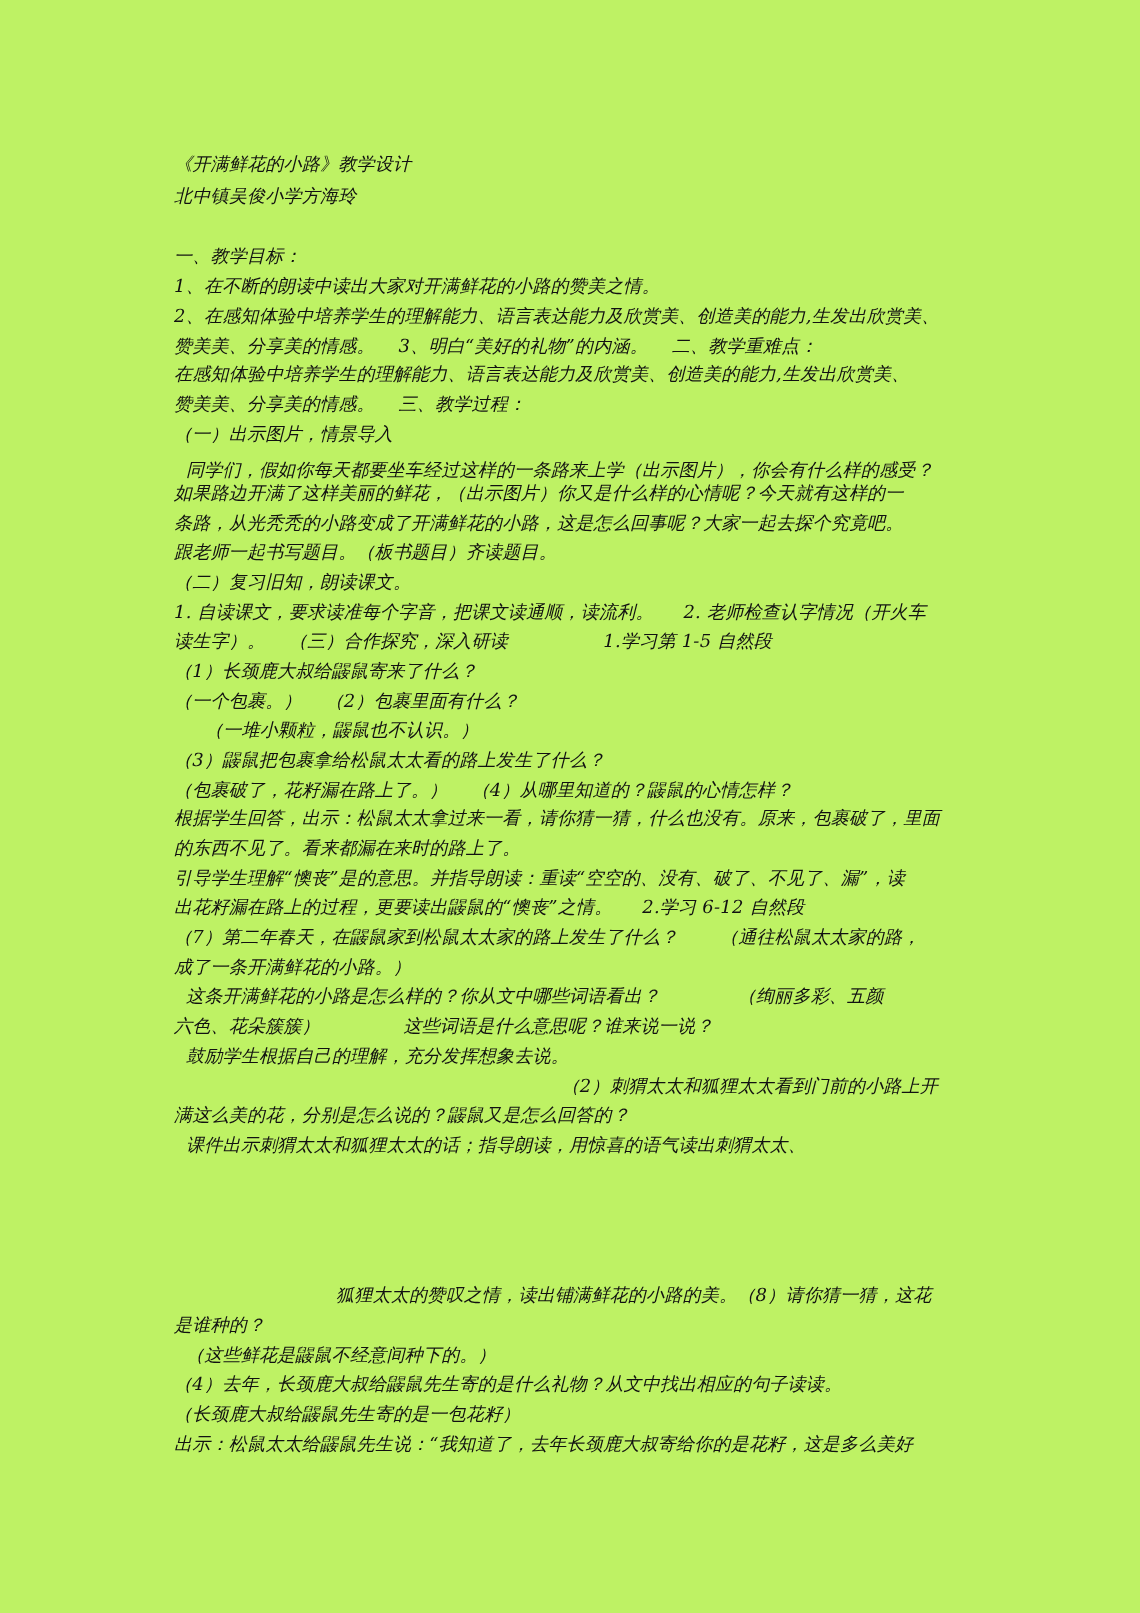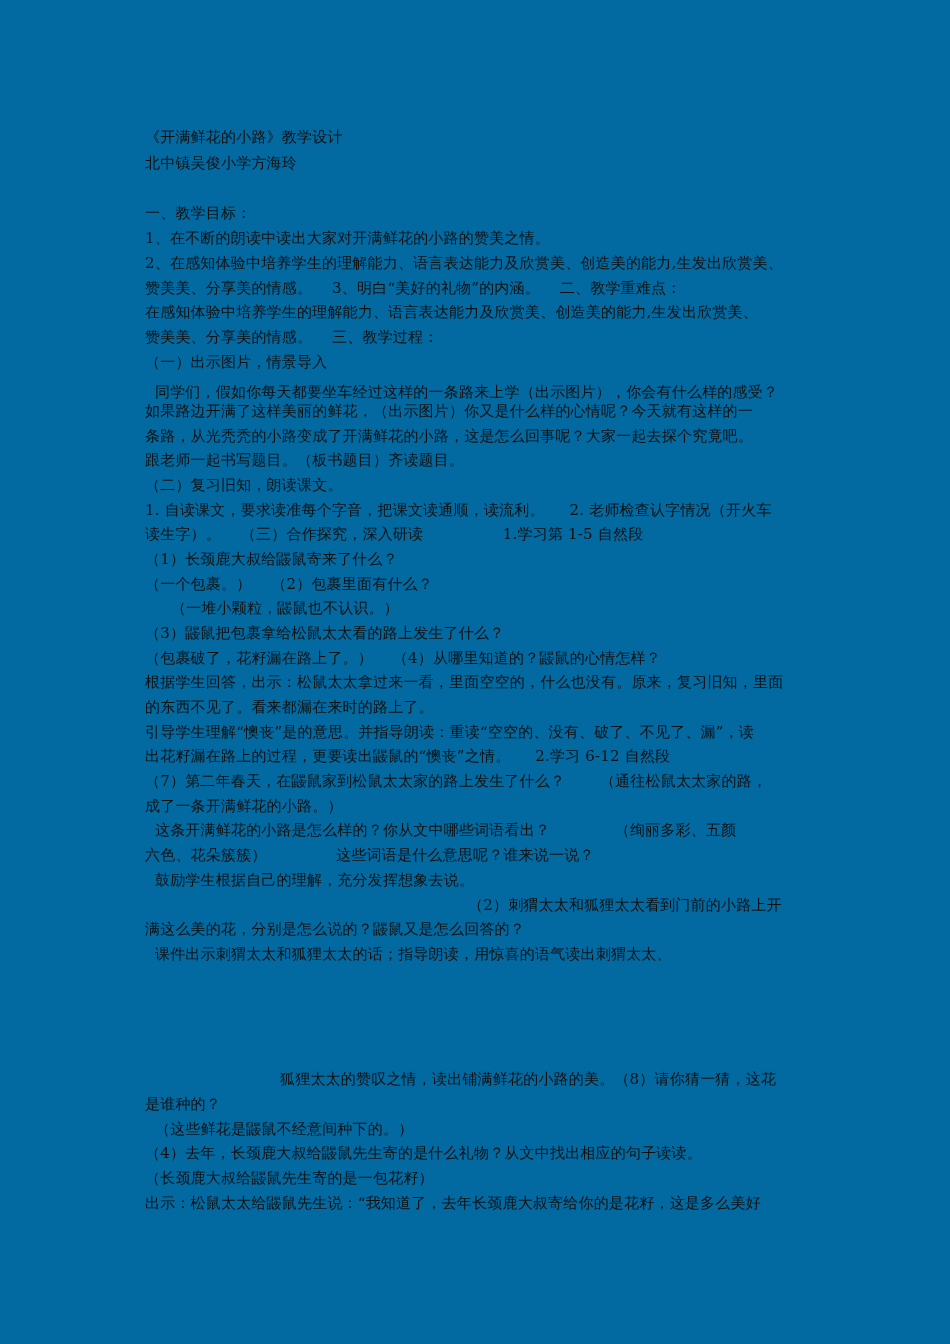--- a/index.html
+++ b/index.html
@@ -1,18 +1,18 @@
 <!DOCTYPE html>
 <html><head>
 <meta charset="utf-8">
 <style>
   html, body { margin: 0; padding: 0; background: #ffffff; }
   body { width: 950px; height: 1344px; position: relative; overflow: hidden;
          font-family: "DejaVu Serif", "Liberation Serif", serif; color: #111; }
-  .page { position: absolute; left: 0; top: 0; width: 950px; height: 1344px; background: #0369a1; }
+  .page { position: absolute; left: 0; top: 0; width: 950px; height: 1344px; background: #bef264; font-style: italic; }
   .ln { position: absolute; left: 145px; font-size: 15px; line-height: 20px; white-space: pre; letter-spacing: 0.2px; }
 </style>
 </head>
 <body>
 
 <div class="page" id="page">
     <div class="ln" style="top: 127px; left: 145px;">《开满鲜花的小路》教学设计</div>
     <div class="ln" style="top: 153px; left: 145px;">北中镇吴俊小学方海玲</div>
     <div class="ln" style="top: 203px; left: 145px;">一、教学目标：</div>
     <div class="ln" style="top: 228px; left: 145px;">1、在不断的朗读中读出大家对开满鲜花的小路的赞美之情。</div>
@@ -26,21 +26,21 @@
     <div class="ln" style="top: 426px; left: 145px; text-align: center;">条路，从光秃秃的小路变成了开满鲜花的小路，这是怎么回事呢？大家一起去探个究竟吧。</div>
     <div class="ln" style="top: 450px; left: 145px;">跟老师一起书写题目。（板书题目）齐读题目。</div>
     <div class="ln" style="top: 475px; left: 145px;">（二）复习旧知，朗读课文。</div>
     <div class="ln" style="top: 500px; left: 145px;">1. 自读课文，要求读准每个字音，把课文读通顺，读流利。     2. 老师检查认字情况（开火车</div>
     <div class="ln" style="top: 524px; left: 145px;">读生字）。    （三）合作探究，深入研读                1.学习第 1-5 自然段</div>
     <div class="ln" style="top: 549px; left: 145px;">（1）长颈鹿大叔给鼹鼠寄来了什么？</div>
     <div class="ln" style="top: 574px; left: 145px;">（一个包裹。）    （2）包裹里面有什么？</div>
     <div class="ln" style="top: 598px; left: 161px;">  （一堆小颗粒，鼹鼠也不认识。）</div>
     <div class="ln" style="top: 623px; left: 145px;">（3）鼹鼠把包裹拿给松鼠太太看的路上发生了什么？</div>
     <div class="ln" style="top: 648px; left: 145px;">（包裹破了，花籽漏在路上了。）    （4）从哪里知道的？鼹鼠的心情怎样？</div>
-    <div class="ln" style="top: 672px; left: 145px;">根据学生回答，出示：松鼠太太拿过来一看，里面空空的，什么也没有。原来，复习旧知，里面</div>
+    <div class="ln" style="top: 672px; left: 145px;">根据学生回答，出示：松鼠太太拿过来一看，请你猜一猜，什么也没有。原来，包裹破了，里面</div>
     <div class="ln" style="top: 697px; left: 145px;">的东西不见了。看来都漏在来时的路上了。</div>
     <div class="ln" style="top: 722px; left: 145px;">引导学生理解“懊丧”是的意思。并指导朗读：重读“空空的、没有、破了、不见了、漏”，读</div>
     <div class="ln" style="top: 746px; left: 145px;">出花籽漏在路上的过程，更要读出鼹鼠的“懊丧”之情。     2.学习 6-12 自然段</div>
     <div class="ln" style="top: 771px; left: 145px;">（7）第二年春天，在鼹鼠家到松鼠太太家的路上发生了什么？       （通往松鼠太太家的路，</div>
     <div class="ln" style="top: 796px; left: 145px;">成了一条开满鲜花的小路。）</div>
     <div class="ln" style="top: 820px; left: 145px;">  这条开满鲜花的小路是怎么样的？你从文中哪些词语看出？             （绚丽多彩、五颜</div>
     <div class="ln" style="top: 845px; left: 145px;">六色、花朵簇簇）              这些词语是什么意思呢？谁来说一说？</div>
     <div class="ln" style="top: 870px; left: 145px;">  鼓励学生根据自己的理解，充分发挥想象去说。</div>
     <div class="ln" style="top: 895px; left: 468px;">（2）刺猬太太和狐狸太太看到门前的小路上开</div>
     <div class="ln" style="top: 919px; left: 145px;">满这么美的花，分别是怎么说的？鼹鼠又是怎么回答的？</div>

